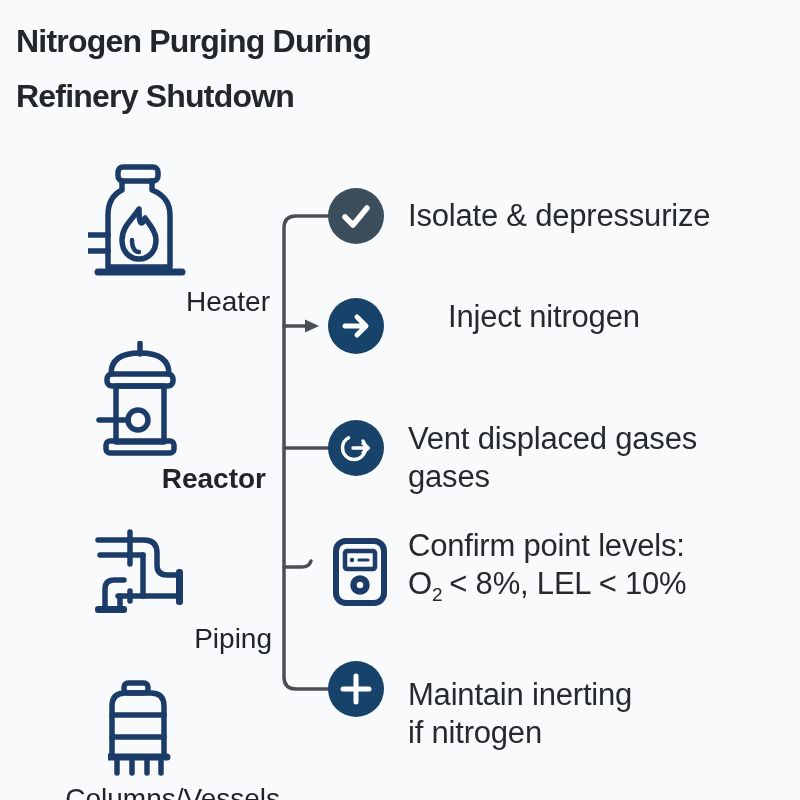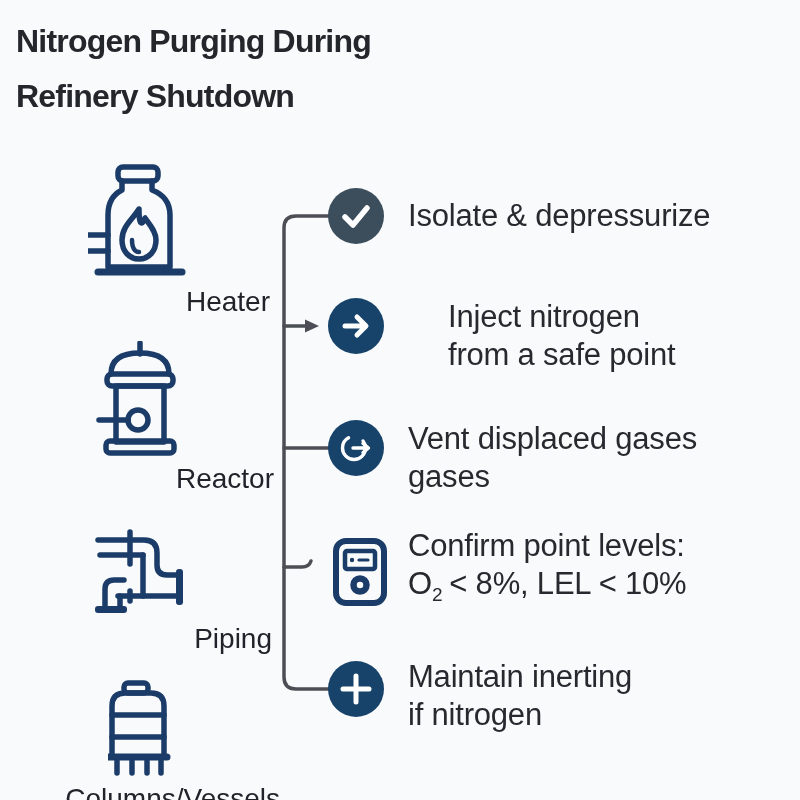--- a/index.html
+++ b/index.html
@@ -70,21 +70,21 @@
     <svg width="90" height="115" viewBox="0 0 90 115">
       <path class="st" d="M45,2 V13"></path>
       <path class="st" d="M16,33 Q16,12 45,12 Q74,12 74,33"></path>
       <rect class="st" x="12" y="33" width="66" height="12" rx="5"></rect>
       <rect class="st" x="21" y="45" width="48" height="56"></rect>
       <rect class="st" x="11" y="100" width="68" height="12" rx="4"></rect>
       <path class="st" d="M4,79 H33"></path>
       <circle class="st" cx="43" cy="79" r="10"></circle>
     </svg>
   </div>
-  <div class="abs eq-label" style="left:14px; top:463px;">Reactor</div>
+  <div class="abs eq-label" style="left:6px; top:463px;font-weight:bold;">Reactor</div>
 
   <div class="abs eq" style="left:90px; top:528px;">
     <svg width="110" height="92" viewBox="0 0 110 92">
       <path class="st" d="M8,12 H38"></path>
       <path class="st" d="M10,27 H53"></path>
       <path class="st" d="M40,4 V36"></path>
       <path class="st" d="M40,12 H54 Q67,12 67,25 V37 Q67,47 77,47 H88"></path>
       <rect class="fl" x="86" y="41" width="7" height="36" rx="3"></rect>
       <path class="st" d="M28,68 H87"></path>
       <path class="st" d="M53,27 V68"></path>
@@ -125,21 +125,20 @@
     <span>Isolate &amp; depressurize</span>
   </div>
 
   <div class="abs step-circle" style="left:328px; top:298px;">
     <svg viewBox="0 0 56 56">
         <path class="g" stroke-width="5" d="M17,28 H37 M29,19 L38,28 L29,37"></path>
       </svg>
   </div>
   <div class="abs step-text" style="top:298px;margin-left:40px;">
     <span>Inject nitrogen</span><br>
-    <span>from a safe point</span>
   </div>
 
   <div class="abs step-circle" style="left:328px; top:420px;">
     <svg viewBox="0 0 56 56">
       <circle class="g" stroke-width="3.4" cx="26" cy="28" r="11.5" stroke-dasharray="56.2 16" stroke-dashoffset="8"></circle>
       <path class="g" stroke-width="3.4" d="M25,28 H40 M35,23.5 L40.5,28 L35,32.5"></path>
     </svg>
   </div>
   <div class="abs step-text" style="top:420px;">
     <span>Vent displaced gases</span><br>
@@ -158,18 +157,18 @@
   <div class="abs step-text" style="top:527px;">
     <span>Confirm point levels:</span><br>
     <span>O</span><sub>2</sub><span class="sp">&lt; 8%, LEL &lt; 10%</span>
   </div>
 
   <div class="abs step-circle" style="left:328px; top:661px;">
     <svg viewBox="0 0 56 56">
         <path class="g" stroke-width="5" d="M28,15 V41 M15,28 H41"></path>
       </svg>
   </div>
-  <div class="abs step-text" style="top:658px;">
+  <div class="abs step-text" style="top:676px;">
     <span>Maintain inerting</span><br>
     <span>if nitrogen</span>
   </div>
 
 </div>
 
 </body></html>

